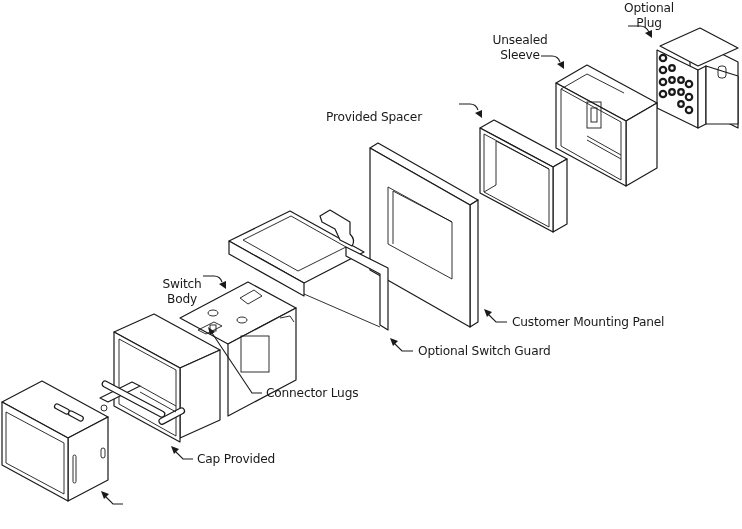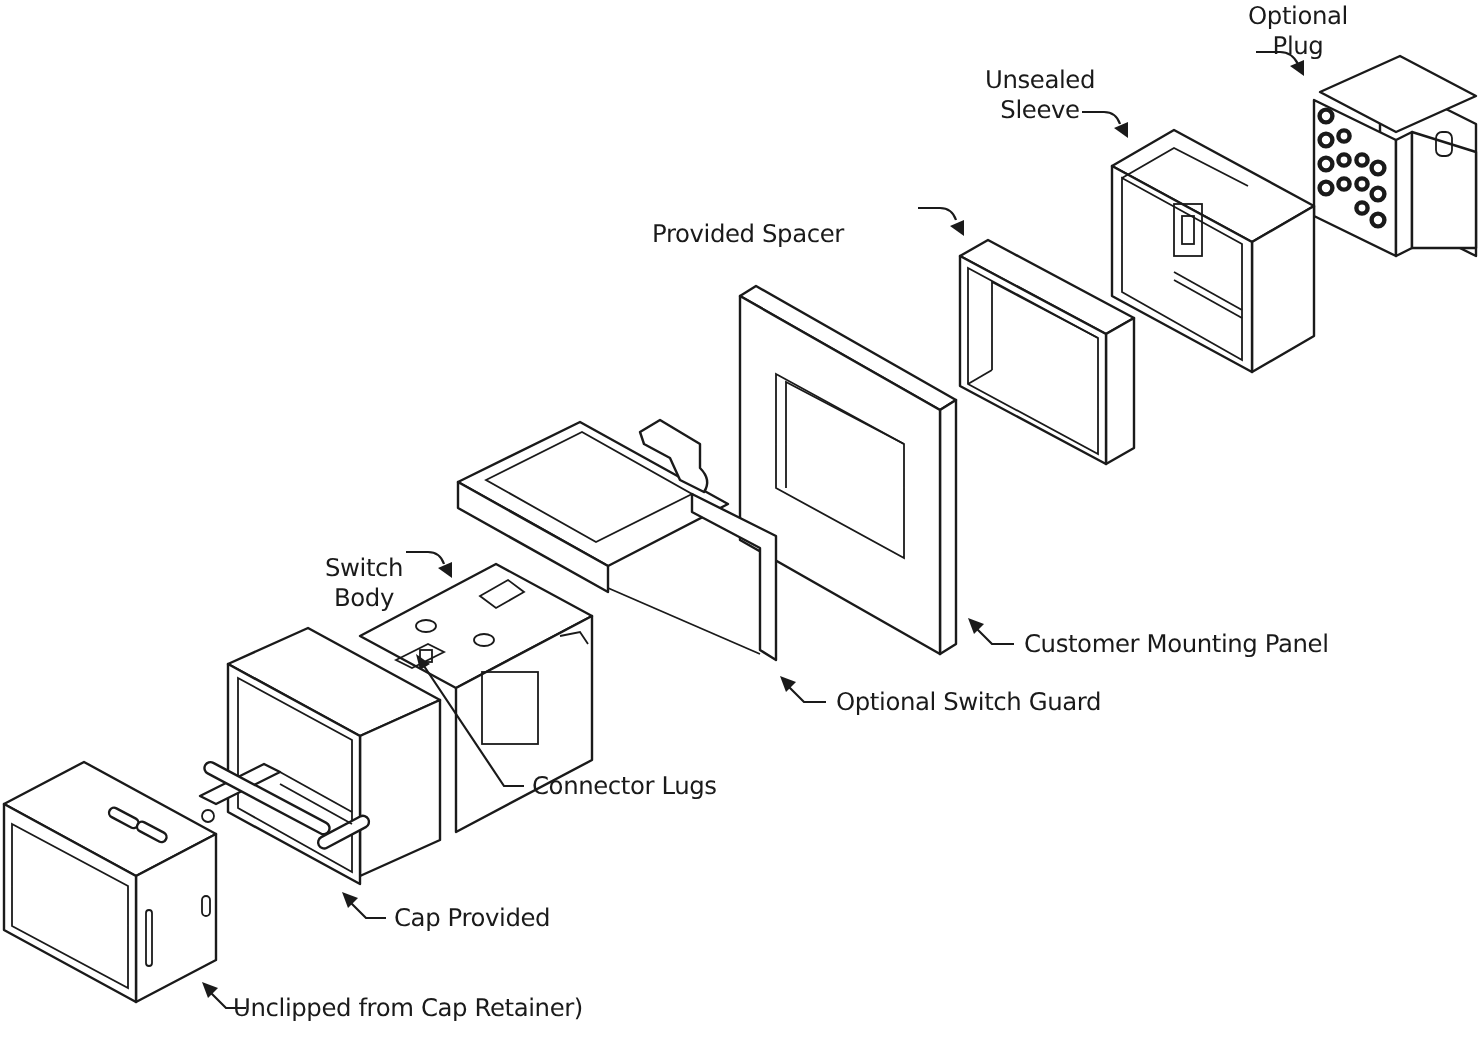--- a/index.html
+++ b/index.html
@@ -170,14 +170,13 @@
 
 <div class="lbl" style="left:512px; top:315px;">Customer Mounting Panel</div>
 
 <div class="lbl" style="left:418px; top:344px;">Optional Switch Guard</div>
 
 <div class="lbl" style="left:266px; top:386px;">Connector Lugs</div>
 
 <div class="lbl" style="left:197px; top:452px;">Cap Provided</div>
 
 <div class="lbl center" style="left:110px; top:497px; width:188px;">
-  <div>Unclipped from Cap Retainer)</div>
 </div>
 
 </body></html>

